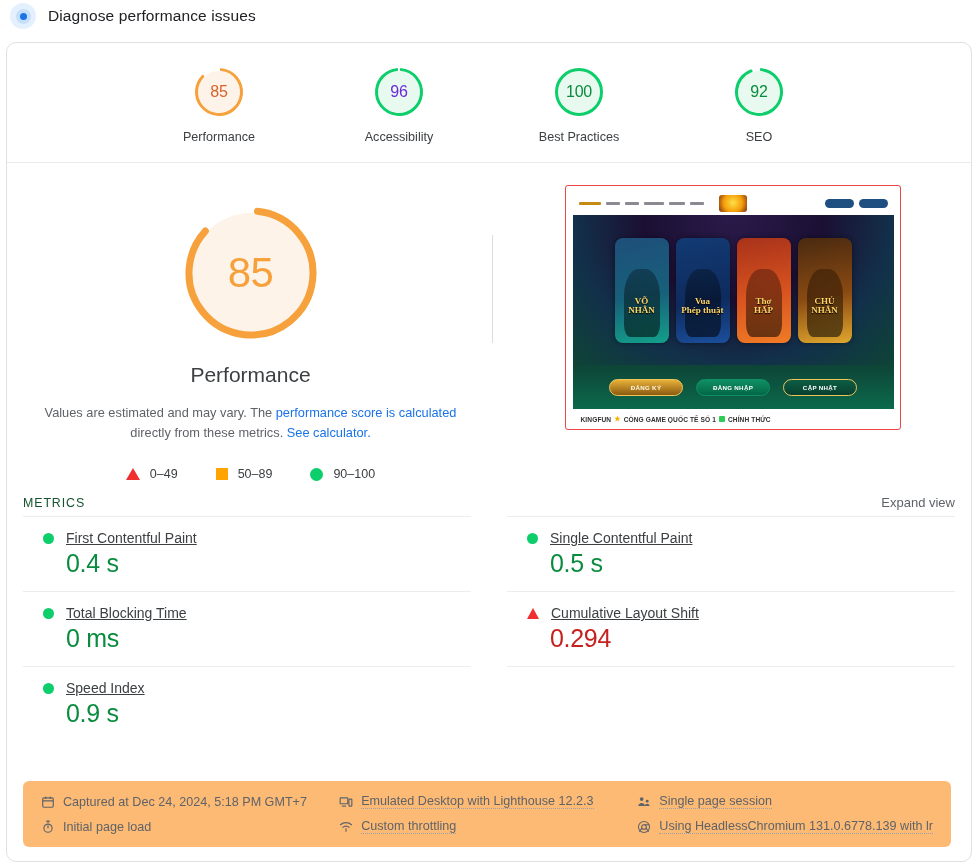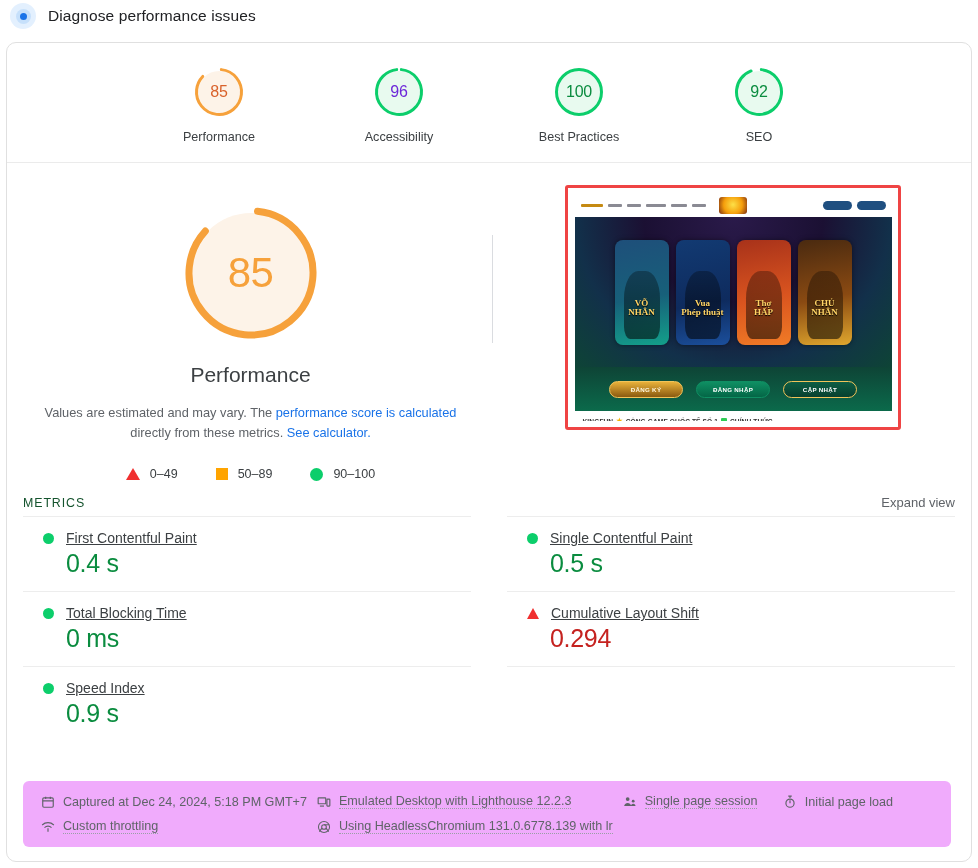--- a/index.html
+++ b/index.html
@@ -184,21 +184,21 @@
     flex: 1;
     display: flex;
     justify-content: center;
     padding-top: 0px;
   }
 
   
   .thumb-frame {
     width: 336px;
     height: 245px;
-    border: 3px solid #ef4444;
+    border: 1px solid #ef4444;
     border-radius: 3px;
     background: #fff;
     box-sizing: border-box;
     padding: 6px 6px 6px 7px;
     position: relative;
     overflow: hidden;
   }
   .thumb-inner {
     position: relative;
     width: 100%;
@@ -413,25 +413,25 @@
   }
   .v-green { color: #0a8c3f; }
   .v-red { color: #c5221f; }
 
   
   .meta-bar {
     position: absolute;
     left: 16px;
     right: 20px;
     bottom: 14px;
-    background: #f0abfc;
+    background: #fdba74;
     border-radius: 6px;
     padding: 13px 18px 13px 18px;
     display: grid;
-    grid-template-columns: 1fr 1fr 1fr 1fr;
+    grid-template-columns: 1fr 1fr 1fr;
     row-gap: 10px;
     column-gap: 10px;
   }
   .meta-item {
     display: flex;
     align-items: center;
     gap: 8px;
     font-size: 12.6px;
     color: #5f6368;
     white-space: nowrap;

